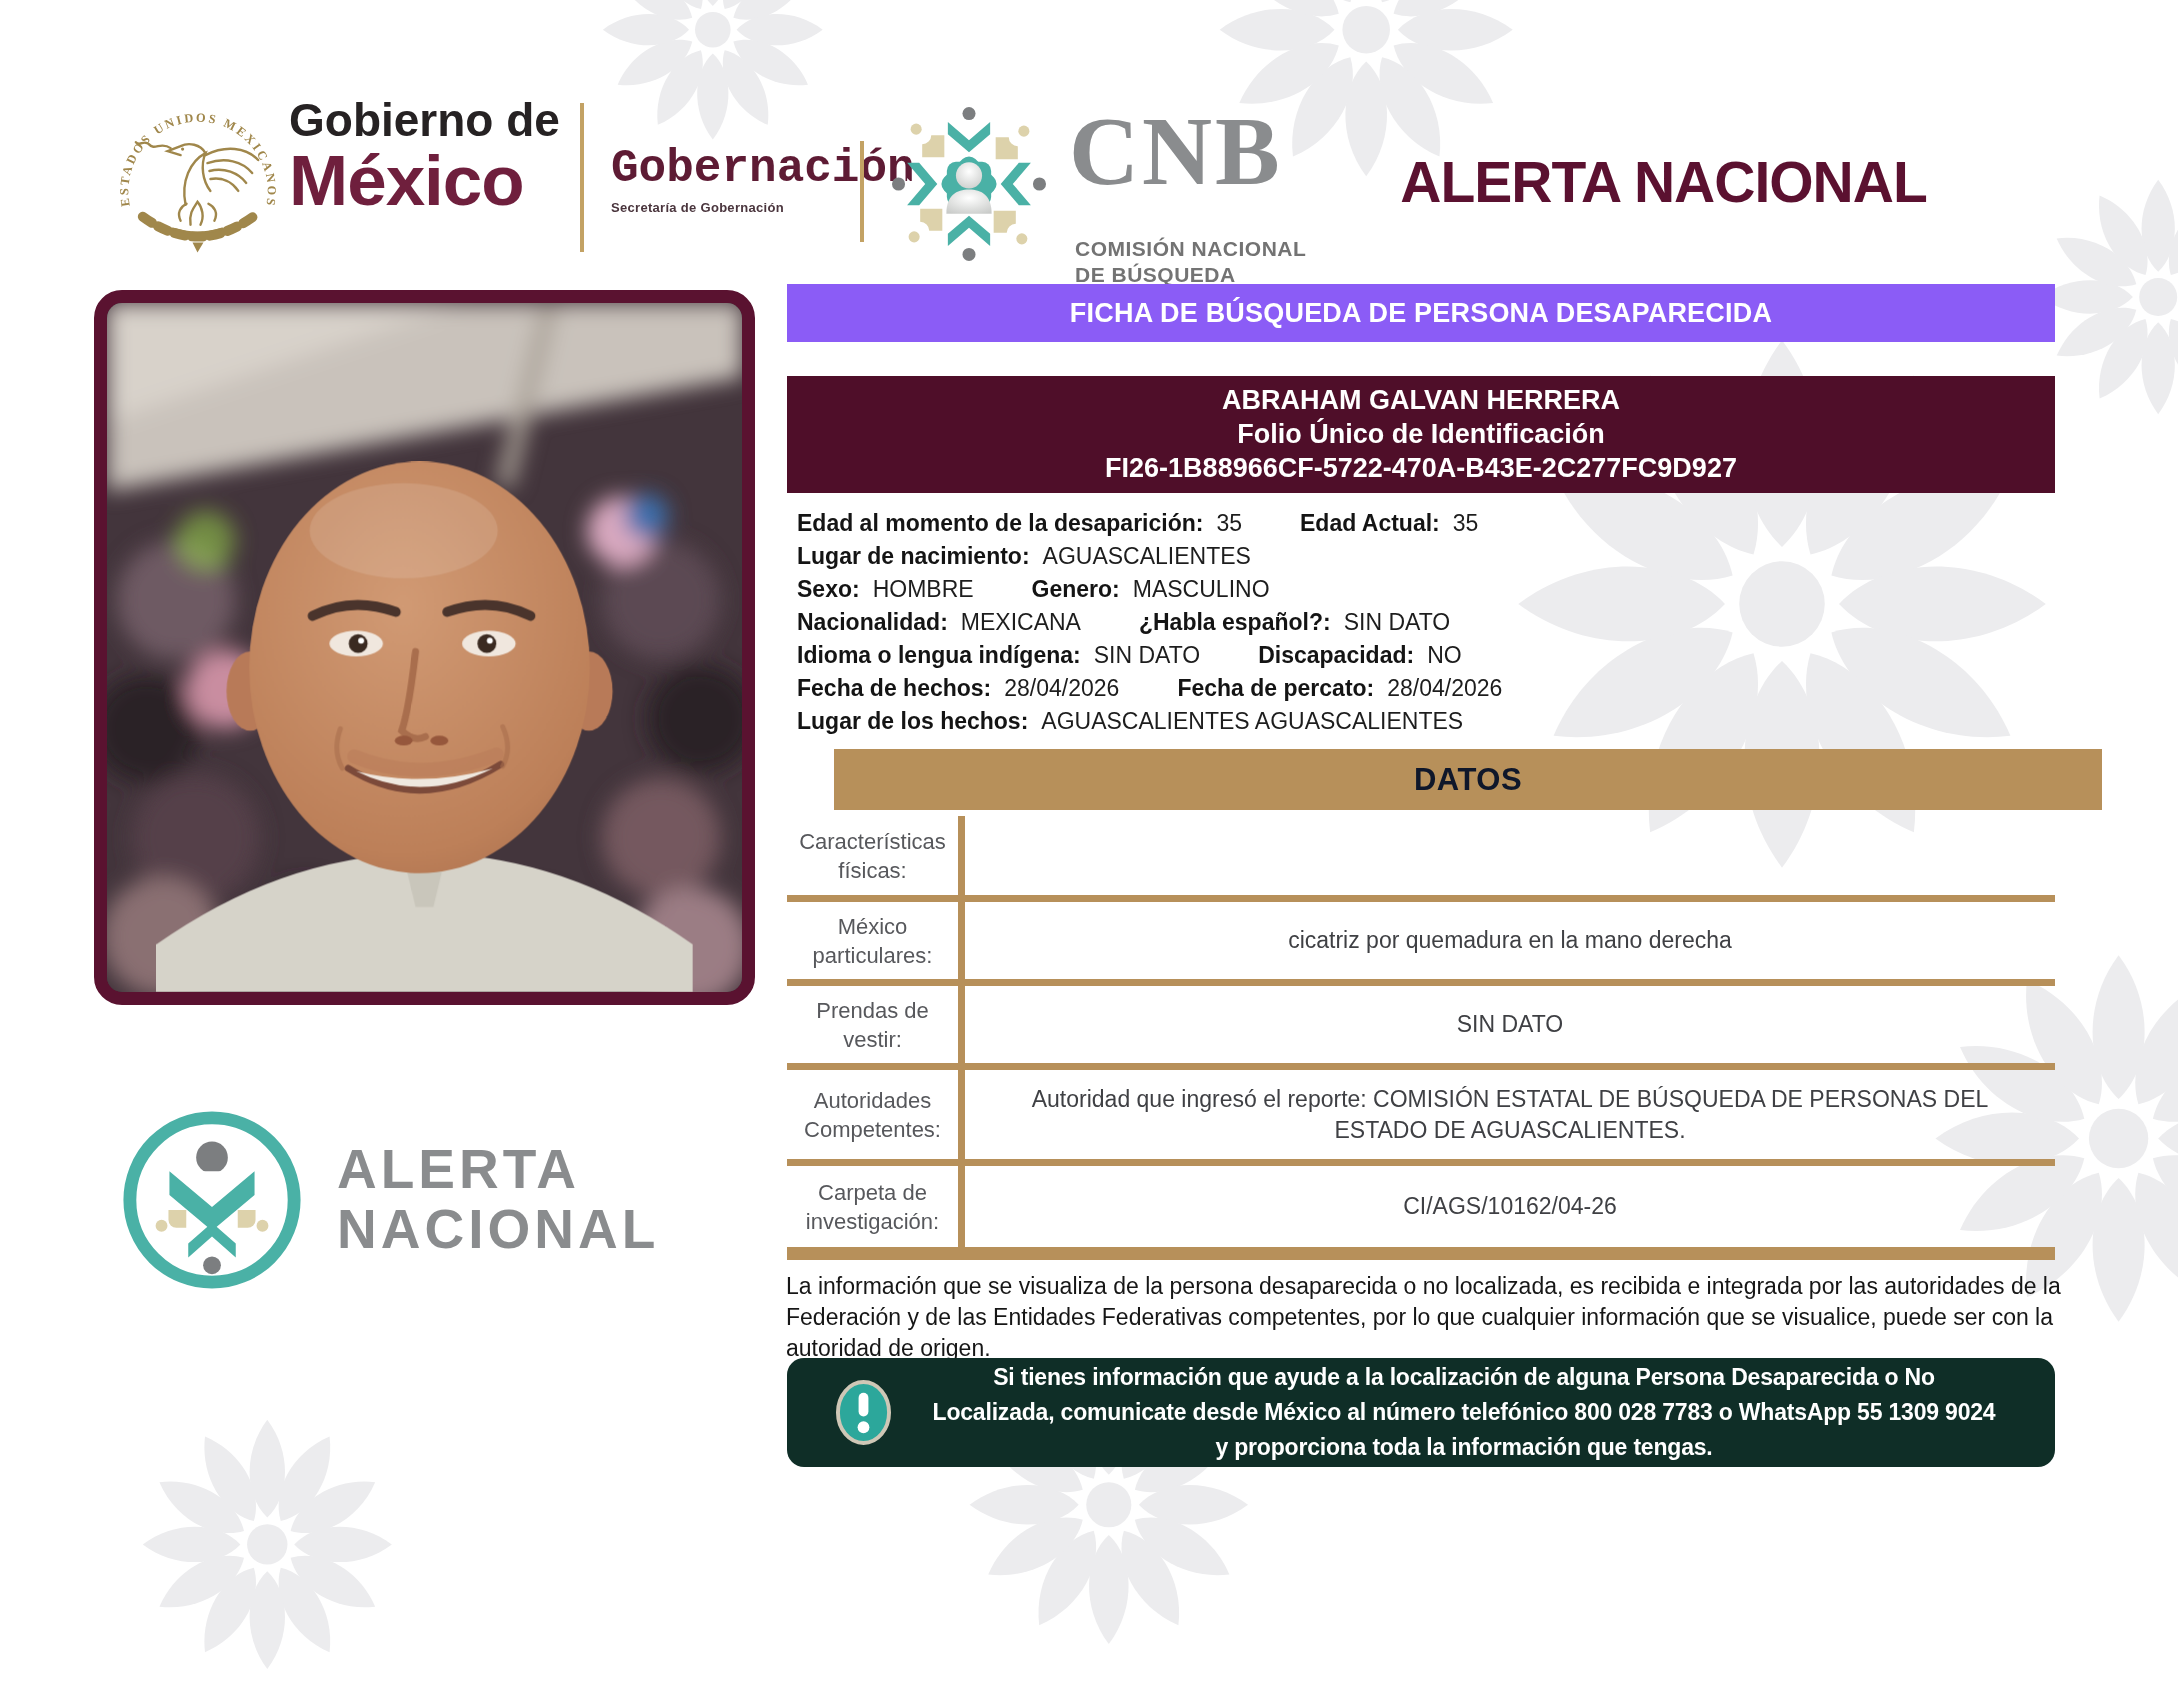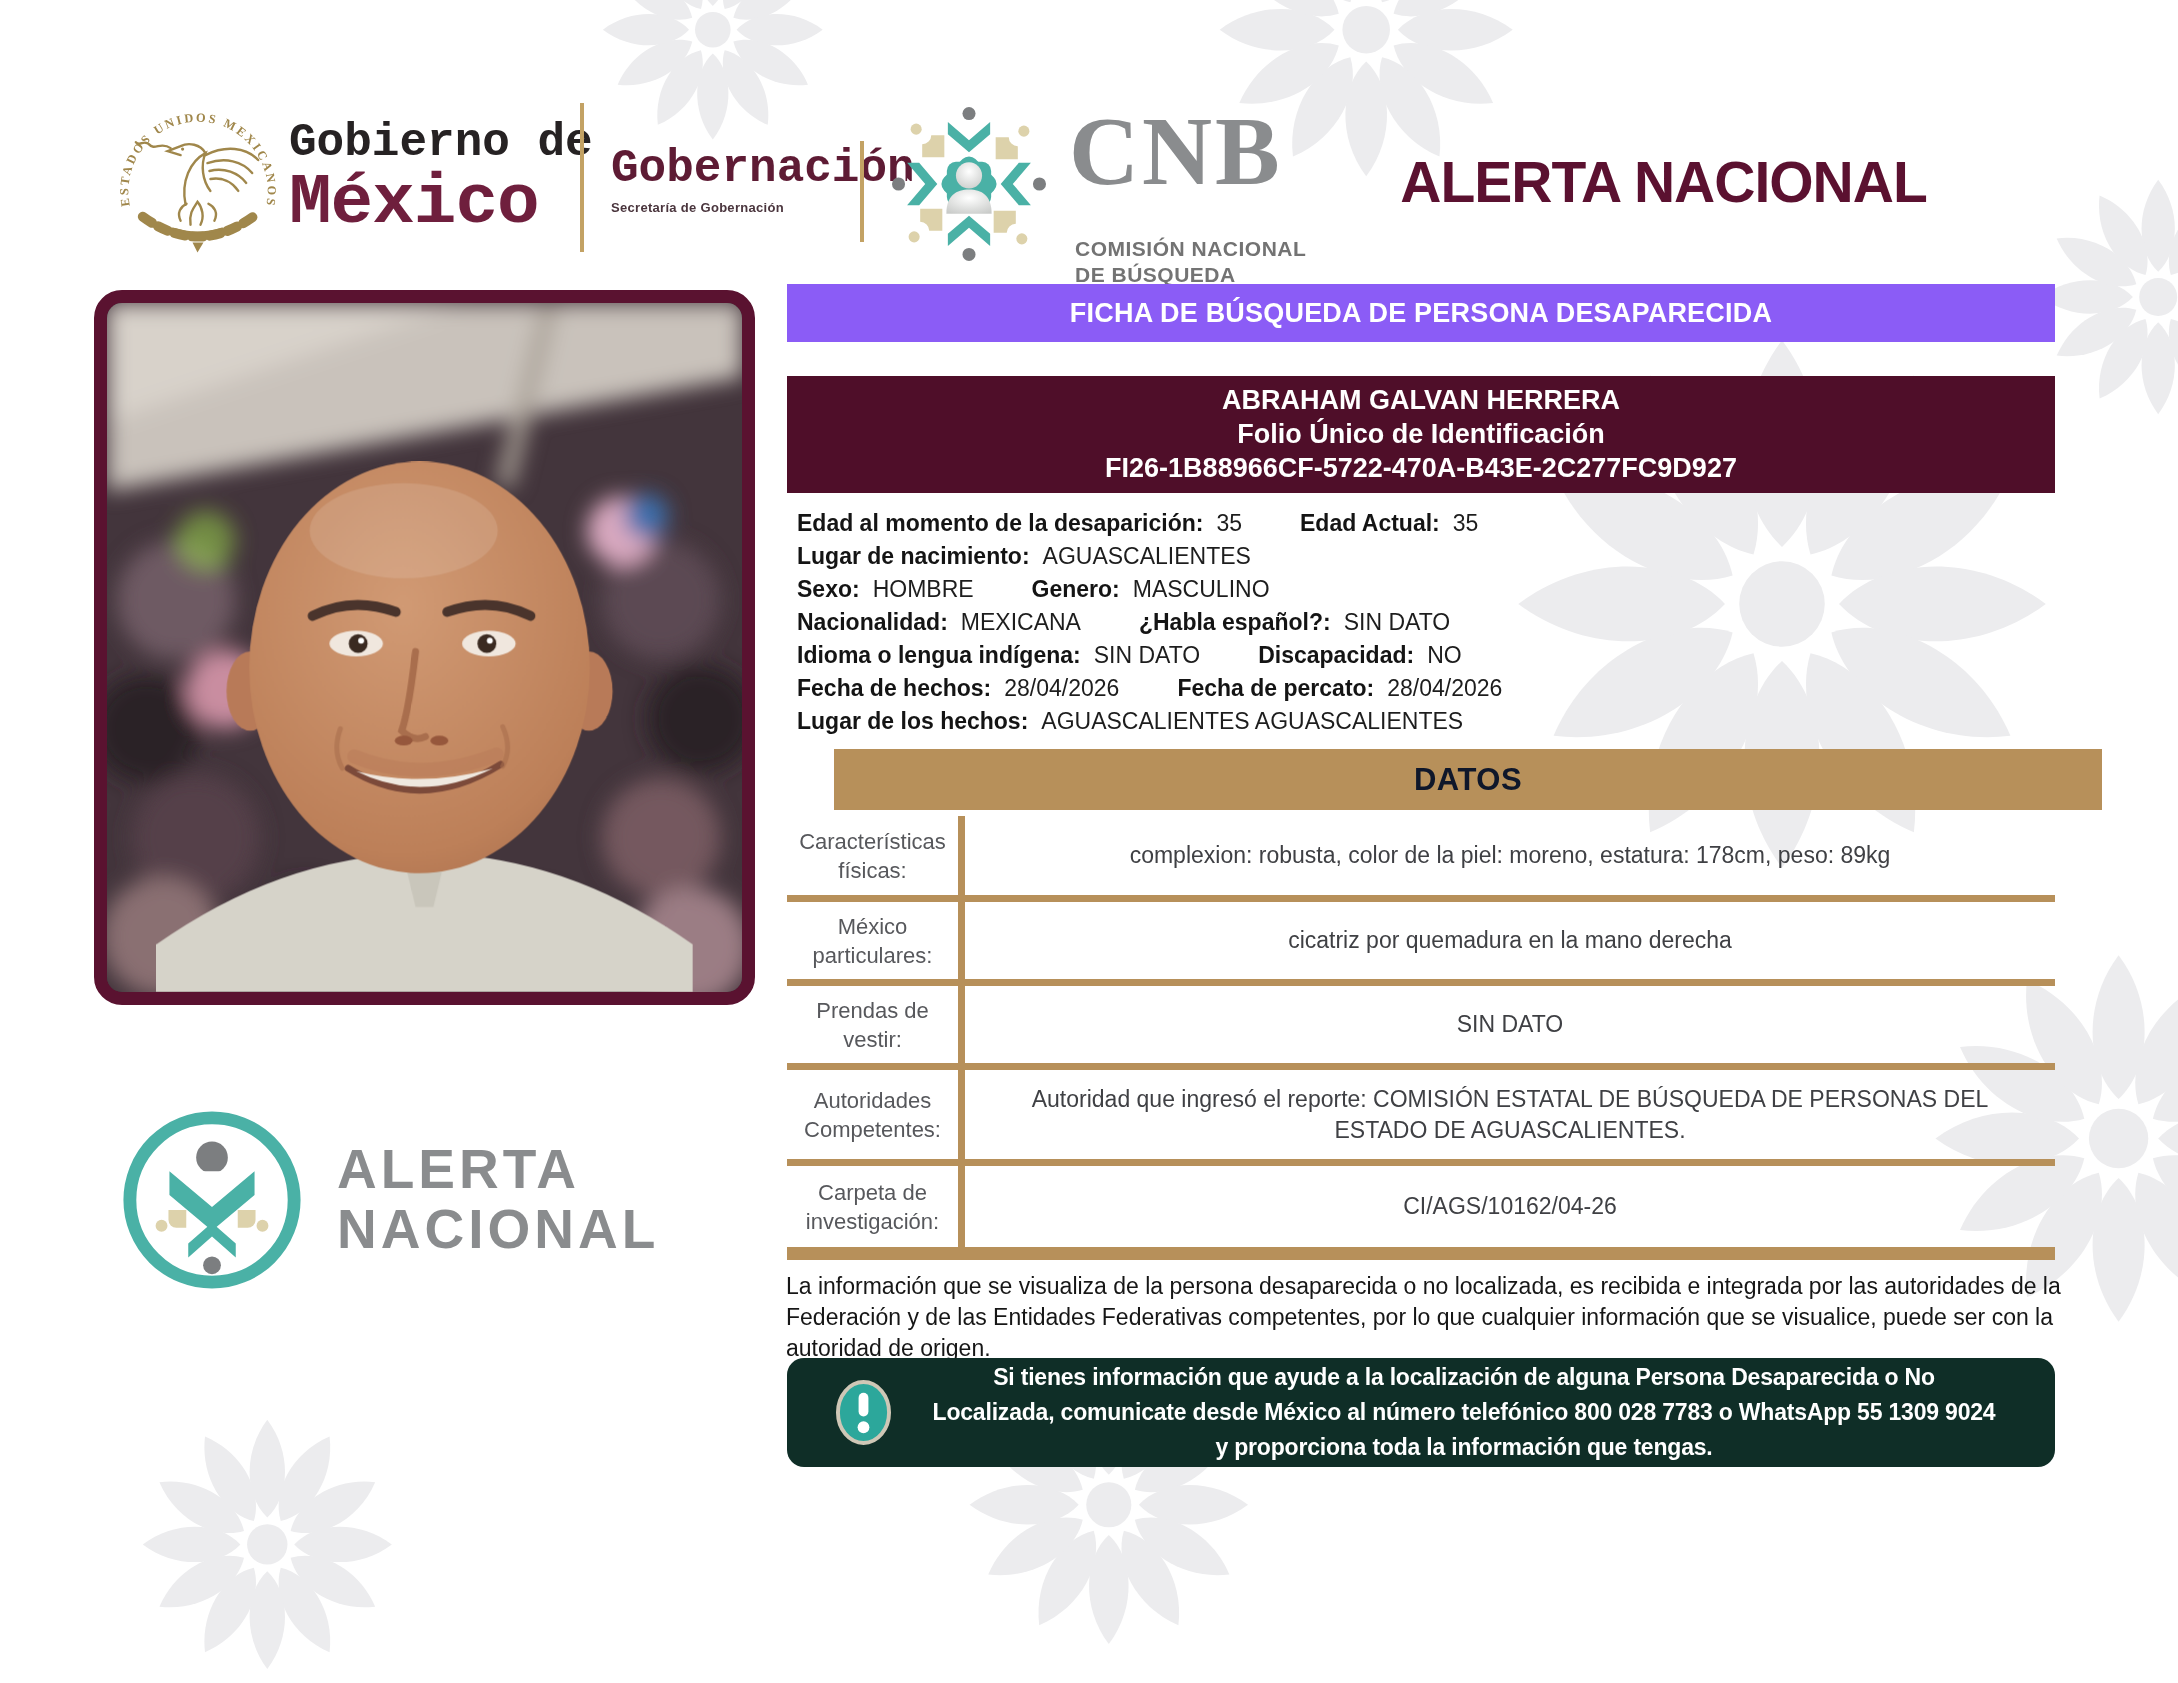--- a/index.html
+++ b/index.html
@@ -5,21 +5,21 @@
   html,body{margin:0;padding:0;background:#fff;}
   .page{position:relative;width:2178px;height:1683px;background:#ffffff;overflow:hidden;
         font-family:"Liberation Sans", sans-serif;color:#1a1a1a;}
   .abs{position:absolute;}
 
   
   .watermark{position:absolute;left:0;top:0;width:2178px;height:1683px;}
 
   
   .eagle{left:111px;top:85px;width:174px;height:170px;}
-  .gob-wordmark{left:289px;top:97px;font-family:Liberation Mono, monospace;line-height:1;margin-top:23px;}
+  .gob-wordmark{left:289px;top:97px;font-family:Liberation Sans, sans-serif;line-height:1;}
   .gob-line1{font-size:46px;font-weight:bold;color:#262223;letter-spacing:0;}
   .gob-line2{font-size:71px;font-weight:bold;color:#6f1f3d;margin-top:2px;letter-spacing:-1px;}
   .vsep{width:4px;background:#c3a264;}
   .sep1{left:580px;top:103px;height:149px;}
   .sep2{left:860px;top:141px;height:101px;}
   .segob{left:611px;top:146px;}
   .segob-title{font-family:Liberation Mono, monospace;font-size:46px;font-weight:bold;color:#5e1b34;line-height:1;}
   .segob-sub{font-size:13px;font-weight:bold;color:#4a353d;margin-top:8px;letter-spacing:0.3px;}
   .cnb-emblem{left:892px;top:107px;width:154px;height:154px;}
   .cnb-acronym{left:1069px;top:103px;font-family:"Liberation Serif", serif;font-size:97px;font-weight:bold;
@@ -313,21 +313,20 @@
           <span class="fvalue">AGUASCALIENTES AGUASCALIENTES</span>
         </span>
     </div>
   </div>
 
   <div class="abs datos-bar">DATOS</div>
 
   <div class="abs datos-table">
     <div class="trow" style="height:79px">
       <div class="tlabel">Características físicas:</div>
-      <div class="tvalue">complexion: robusta, color de la piel: moreno, estatura: 178cm, peso: 89kg</div>
     </div>
     <div class="hdiv"></div>
     <div class="trow" style="height:77px">
       <div class="tlabel">México particulares:</div>
       <div class="tvalue">cicatriz por quemadura en la mano derecha</div>
     </div>
     <div class="hdiv"></div>
     <div class="trow" style="height:77px">
       <div class="tlabel">Prendas de vestir:</div>
       <div class="tvalue">SIN DATO</div>

